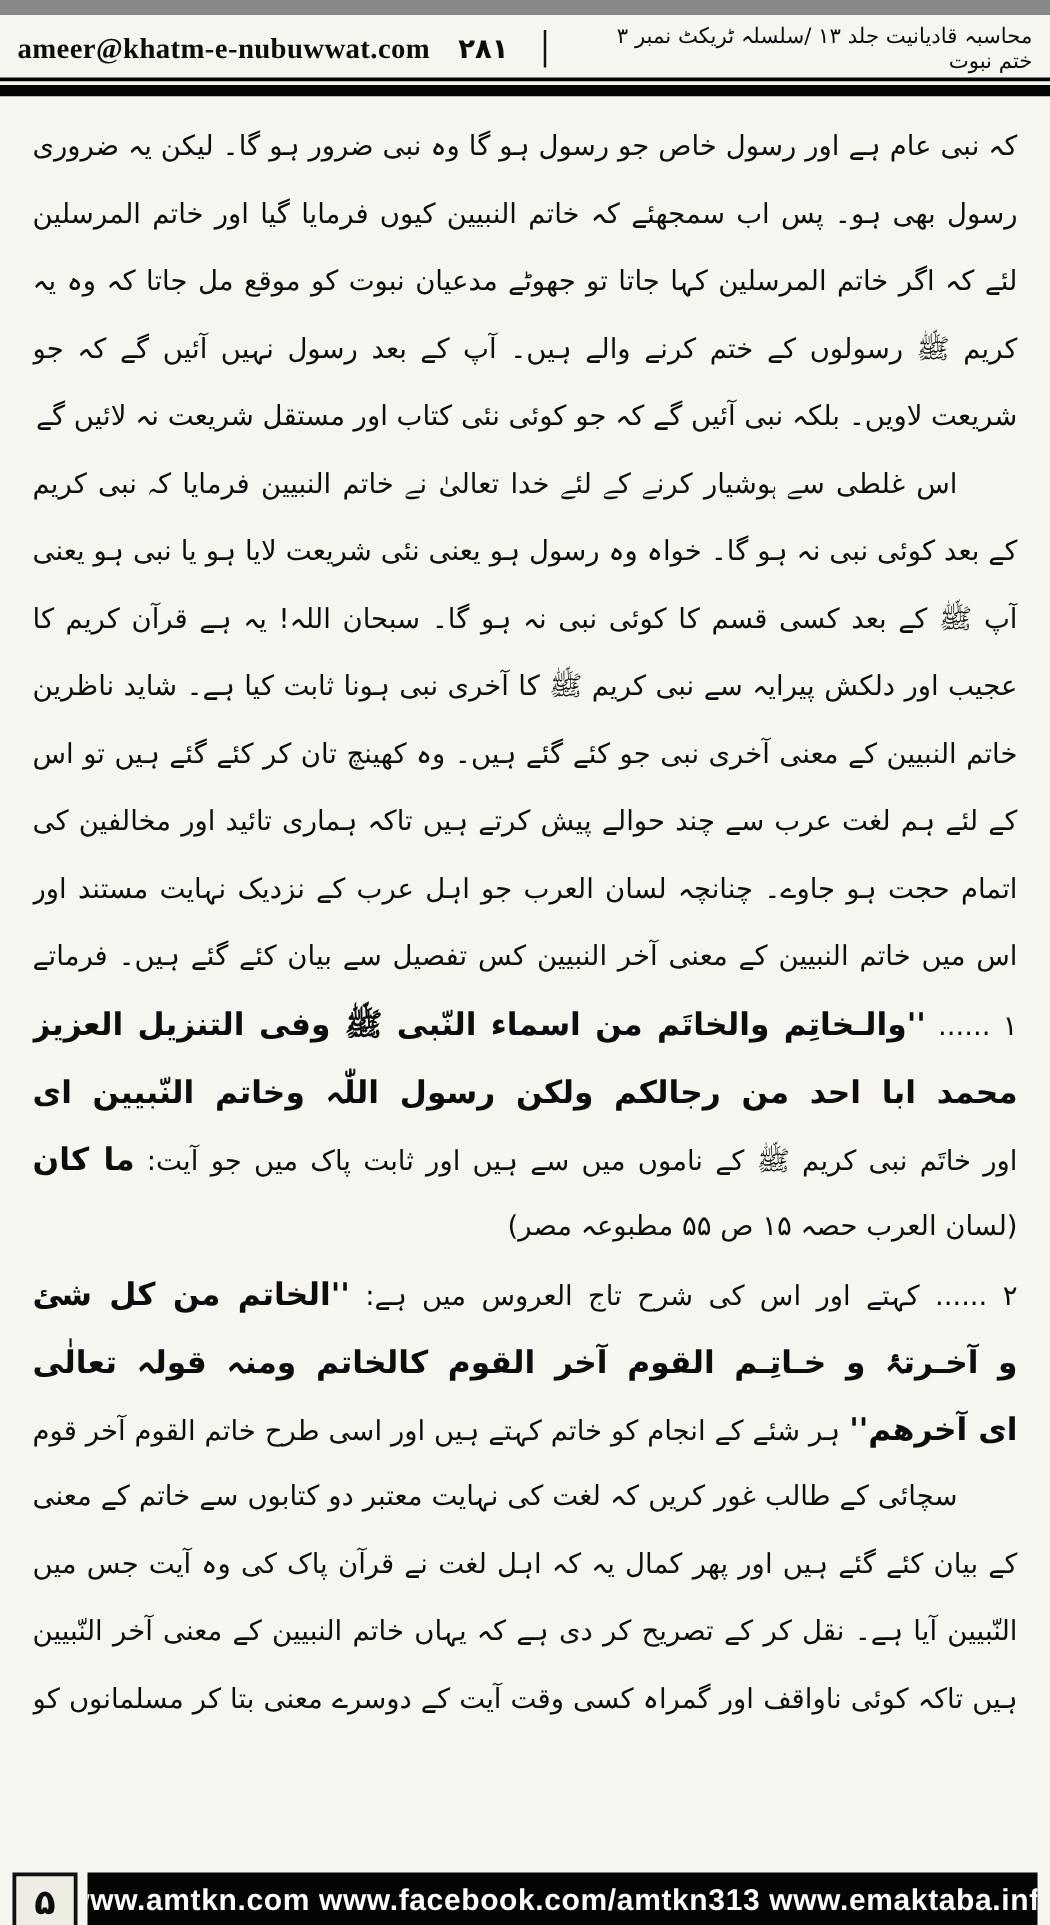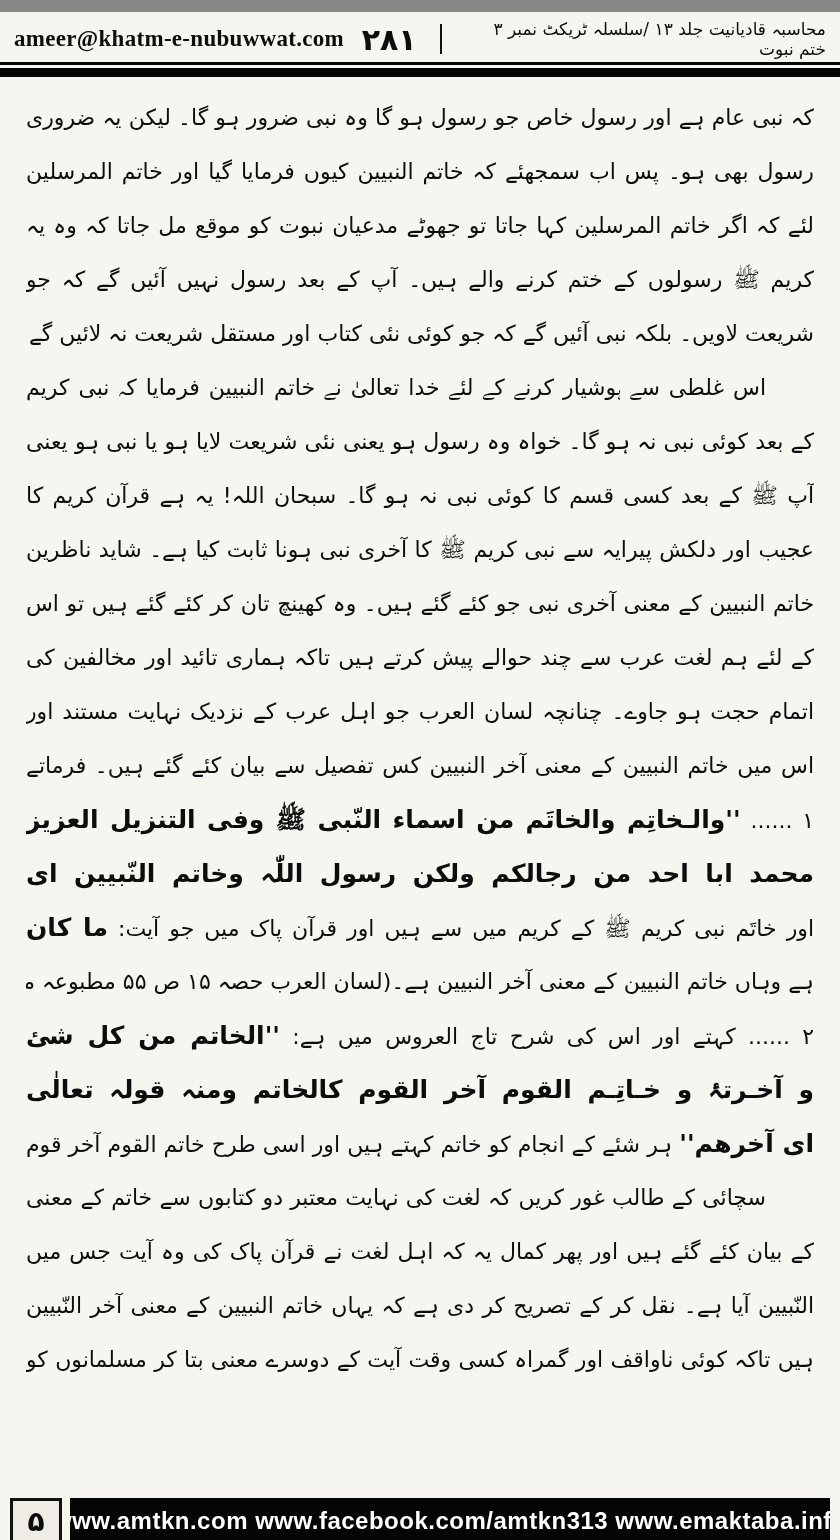--- a/index.html
+++ b/index.html
@@ -17,21 +17,21 @@
   .header{
     direction:ltr;
     display:flex;align-items:center;justify-content:space-between;
     padding:10px 14px 4px 14px;
     height:48px;box-sizing:border-box;
   }
   .email{
     font-family:"Liberation Serif",serif;
     font-weight:700;font-size:23px;letter-spacing:.3px;
   }
-  .pagenum{font-size:30px;font-weight:700;font-family:"DejaVu Sans",sans-serif;}
+  .pagenum{font-size:22px;font-weight:700;font-family:"DejaVu Sans",sans-serif;}
   .hdr-divider{width:2px;height:30px;background:#111;margin:0 6px;}
   .hdr-title{
     direction:rtl;font-size:17px;font-weight:400;
     max-width:360px;text-align:right;line-height:1.2;
   }
   
   .rule-thin{height:3px;background:#050505;margin:2px 0 3px 0;}
   .rule-thick{height:9px;background:#050505;}
   
   .body-text{
@@ -100,23 +100,22 @@
       <div class="line j indent"><span>اس غلطی سے ہوشیار کرنے کے لئے خدا تعالیٰ نے خاتم النبیین فرمایا کہ نبی کریم ﷺ</span></div>
       <div class="line j"><span>کے بعد کوئی نبی نہ ہو گا۔ خواہ وہ رسول ہو یعنی نئی شریعت لایا ہو یا نبی ہو یعنی نئی شریعت نہ لایا ہو۔</span></div>
       <div class="line j"><span>آپ ﷺ کے بعد کسی قسم کا کوئی نبی نہ ہو گا۔ سبحان اللہ! یہ ہے قرآن کریم کا اعجاز اور کمال کہ کس قدر</span></div>
       <div class="line j"><span>عجیب اور دلکش پیرایہ سے نبی کریم ﷺ کا آخری نبی ہونا ثابت کیا ہے۔ شاید ناظرین کو یہ شبہ ہو کہ</span></div>
       <div class="line j"><span>خاتم النبیین کے معنی آخری نبی جو کئے گئے ہیں۔ وہ کھینچ تان کر کئے گئے ہیں تو اس شبہ کو زائل کرنے</span></div>
       <div class="line j"><span>کے لئے ہم لغت عرب سے چند حوالے پیش کرتے ہیں تاکہ ہماری تائید اور مخالفین کی تردید اور ان پر</span></div>
       <div class="line j"><span>اتمام حجت ہو جاوے۔ چنانچہ لسان العرب جو اہل عرب کے نزدیک نہایت مستند اور معتبر لغت ہے۔</span></div>
       <div class="line j"><span>اس میں خاتم النبیین کے معنی آخر النبیین کس تفصیل سے بیان کئے گئے ہیں۔ فرماتے ہیں:</span></div>
       <div class="line j"><span>۱ ......</span> <span class="b">''والـخاتِم والخاتَم من اسماء النّبی ﷺ وفی التنزیل العزیز ما کان</span></div>
       <div class="line j"><span class="b">محمد ابا احد من رجالکم ولکن رسول اللّٰہ وخاتم النّبیین ای آخرھم''</span> </div>
-      <div class="line j"><span>اور خاتَم نبی کریم ﷺ کے کریم میں سے ہیں اور قرآن پاک میں جو آیت:</span> <span class="b">ما کان ...... الخ!</span></div>
+      <div class="line j"><span>اور خاتَم نبی کریم ﷺ کے ناموں میں سے ہیں اور ثابت پاک میں جو آیت:</span> <span class="b">ما کان ...... الخ!</span></div>
       <div class="line spread">
-        <span>ہے وہاں خاتم النبیین کے معنی آخر النبیین ہے۔</span> 
         <span>(لسان العرب حصہ ۱۵ ص ۵۵ مطبوعہ مصر)</span>
       </div>
       <div class="line j"><span>۲ ......</span> <span>کہتے اور اس کی شرح تاج العروس میں ہے:</span> <span class="b">''الخاتم من کل شئ عاقبتۂ</span></div>
       <div class="line j"><span class="b">و آخـرتۂ و خـاتِـم القوم آخر القوم کالخاتم ومنہ قولہ تعالٰی وخاتم النّبیین</span></div>
       <div class="line j"><span class="b">ای آخرھم''</span> <span>ہر شئے کے انجام کو خاتم کہتے ہیں اور اسی طرح خاتم القوم آخر قوم کو کہتے ہیں</span></div>
       <div class="line j indent"><span>سچائی کے طالب غور کریں کہ لغت کی نہایت معتبر دو کتابوں سے خاتم کے معنی آخر</span></div>
       <div class="line j"><span>کے بیان کئے گئے ہیں اور پھر کمال یہ کہ اہل لغت نے قرآن پاک کی وہ آیت جس میں لفظ خاتم</span></div>
       <div class="line j"><span>النّبیین آیا ہے۔ نقل کر کے تصریح کر دی ہے کہ یہاں خاتم النبیین کے معنی آخر النّبیین ہی کے</span></div>
       <div class="line j"><span>ہیں تاکہ کوئی ناواقف اور گمراہ کسی وقت آیت کے دوسرے معنی بتا کر مسلمانوں کو گمراہ نہ کر سکے۔</span></div>
     </div>

